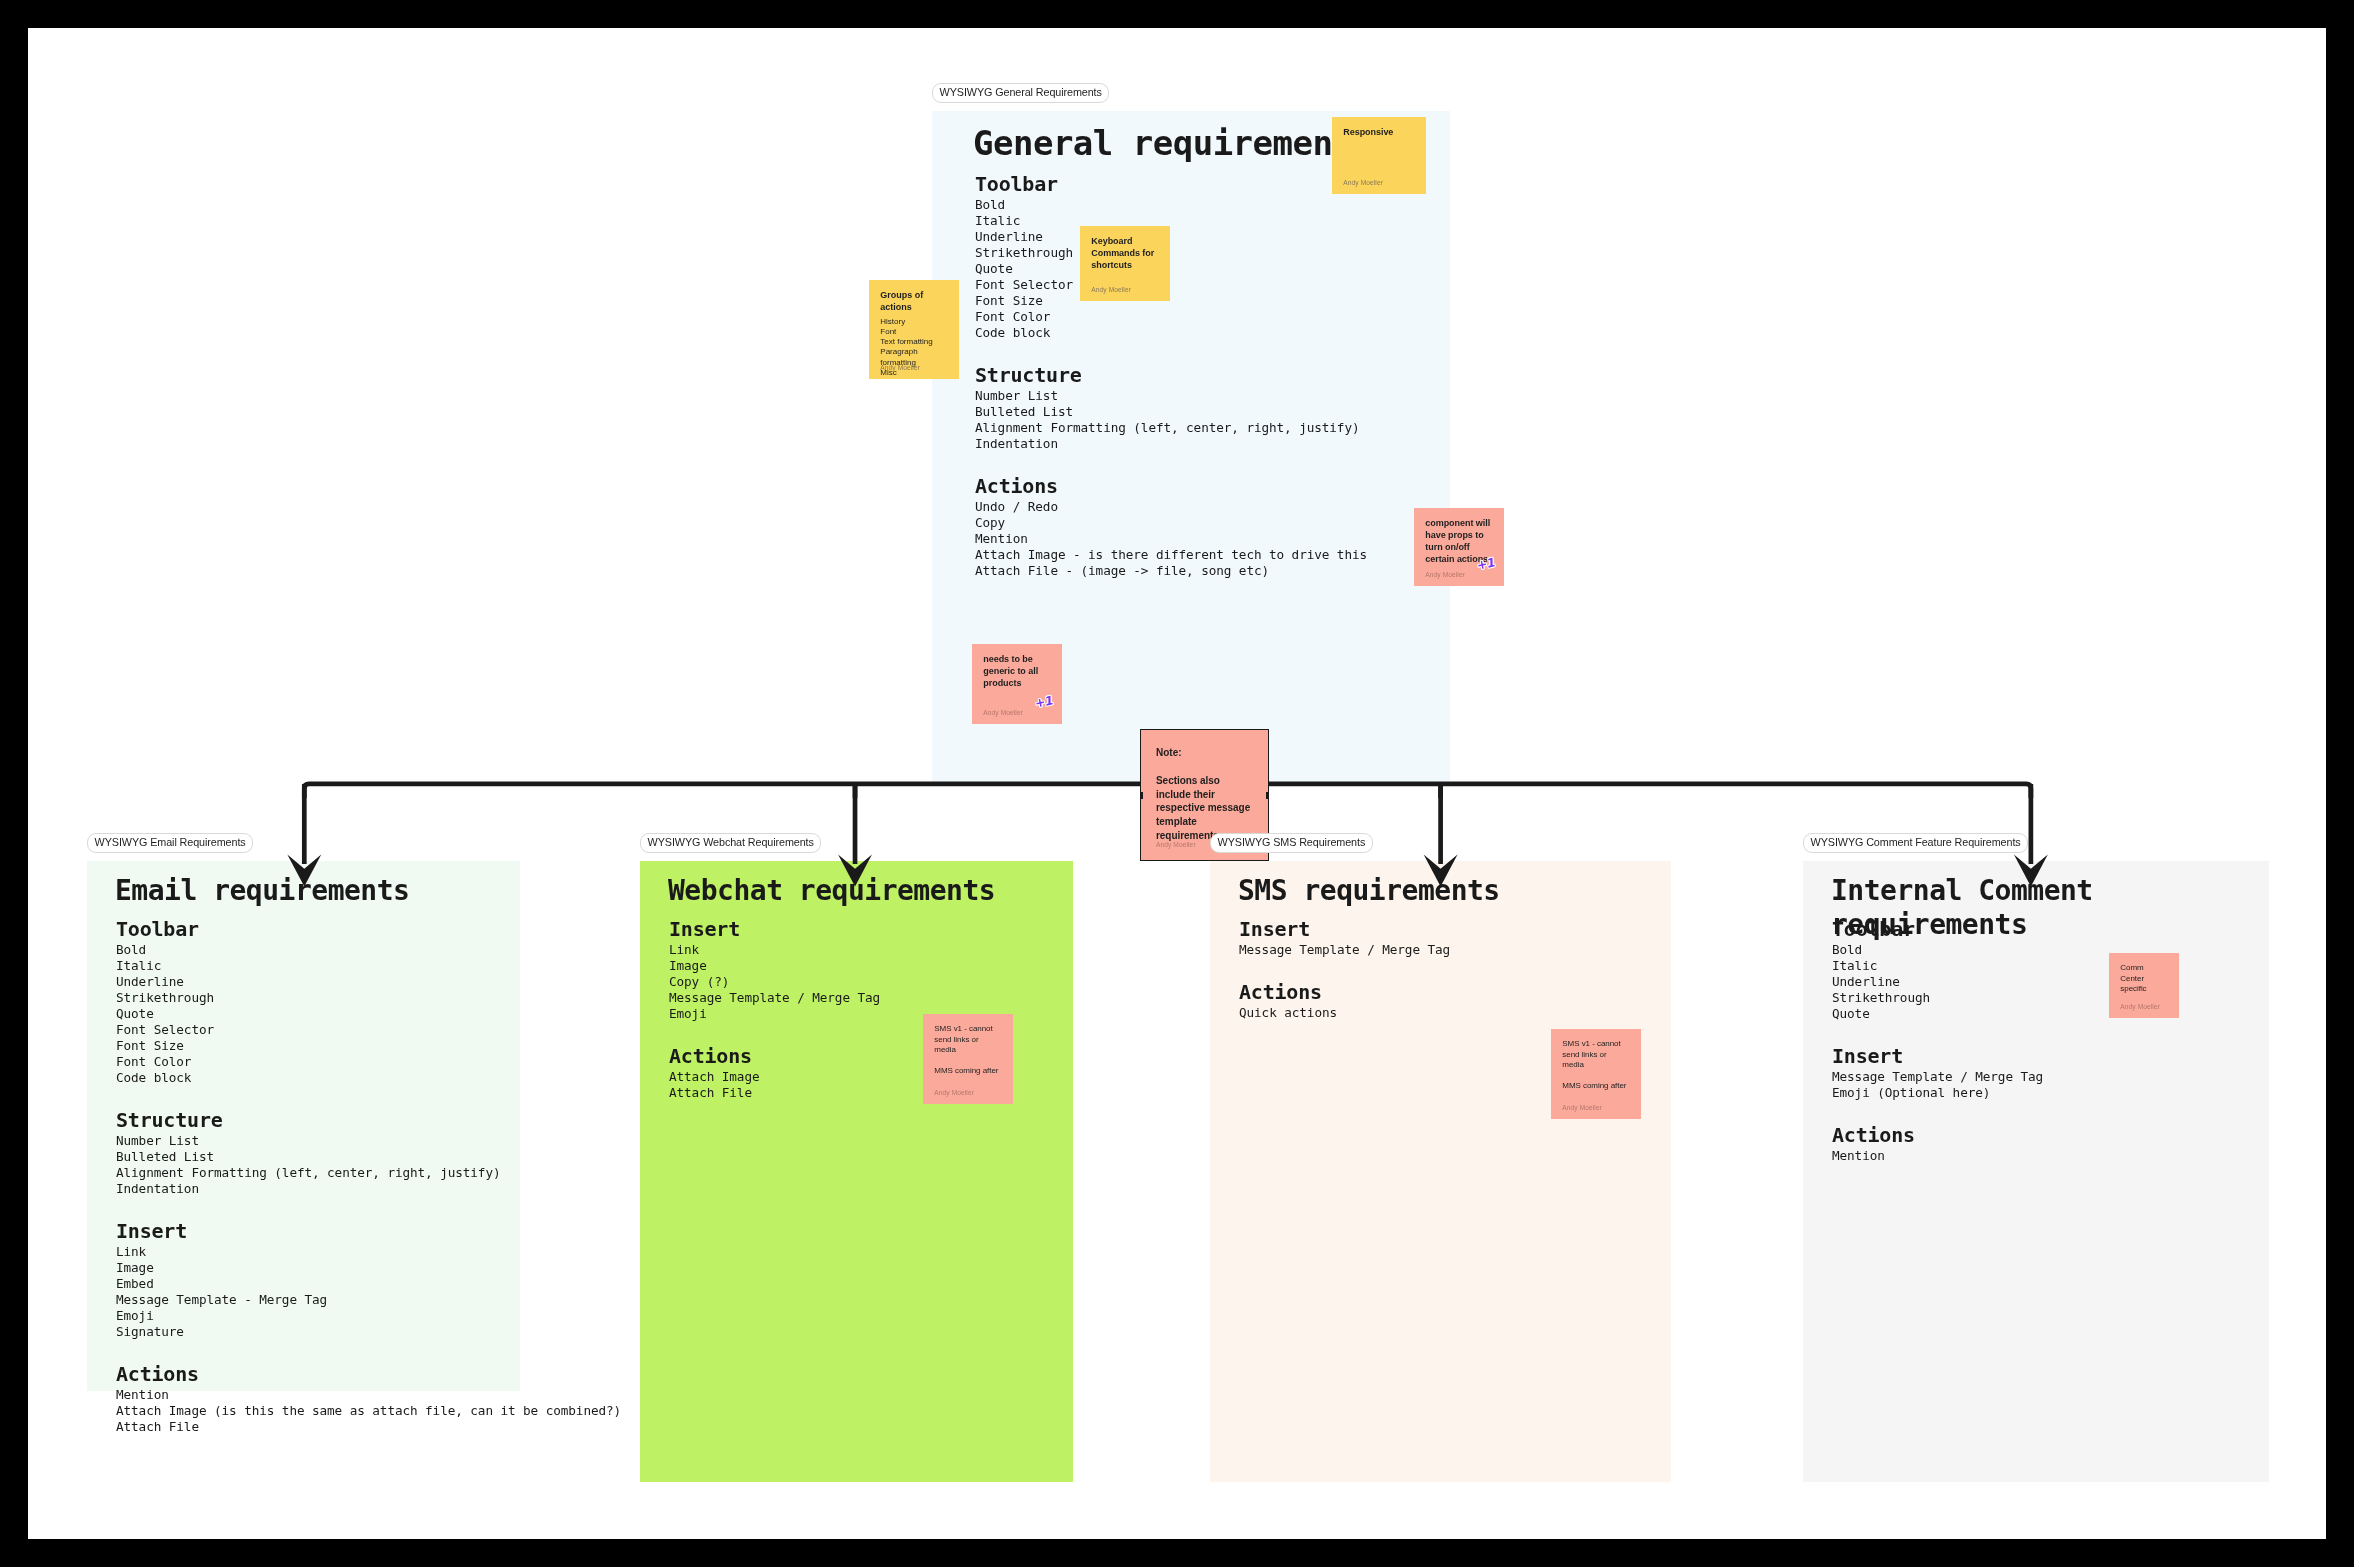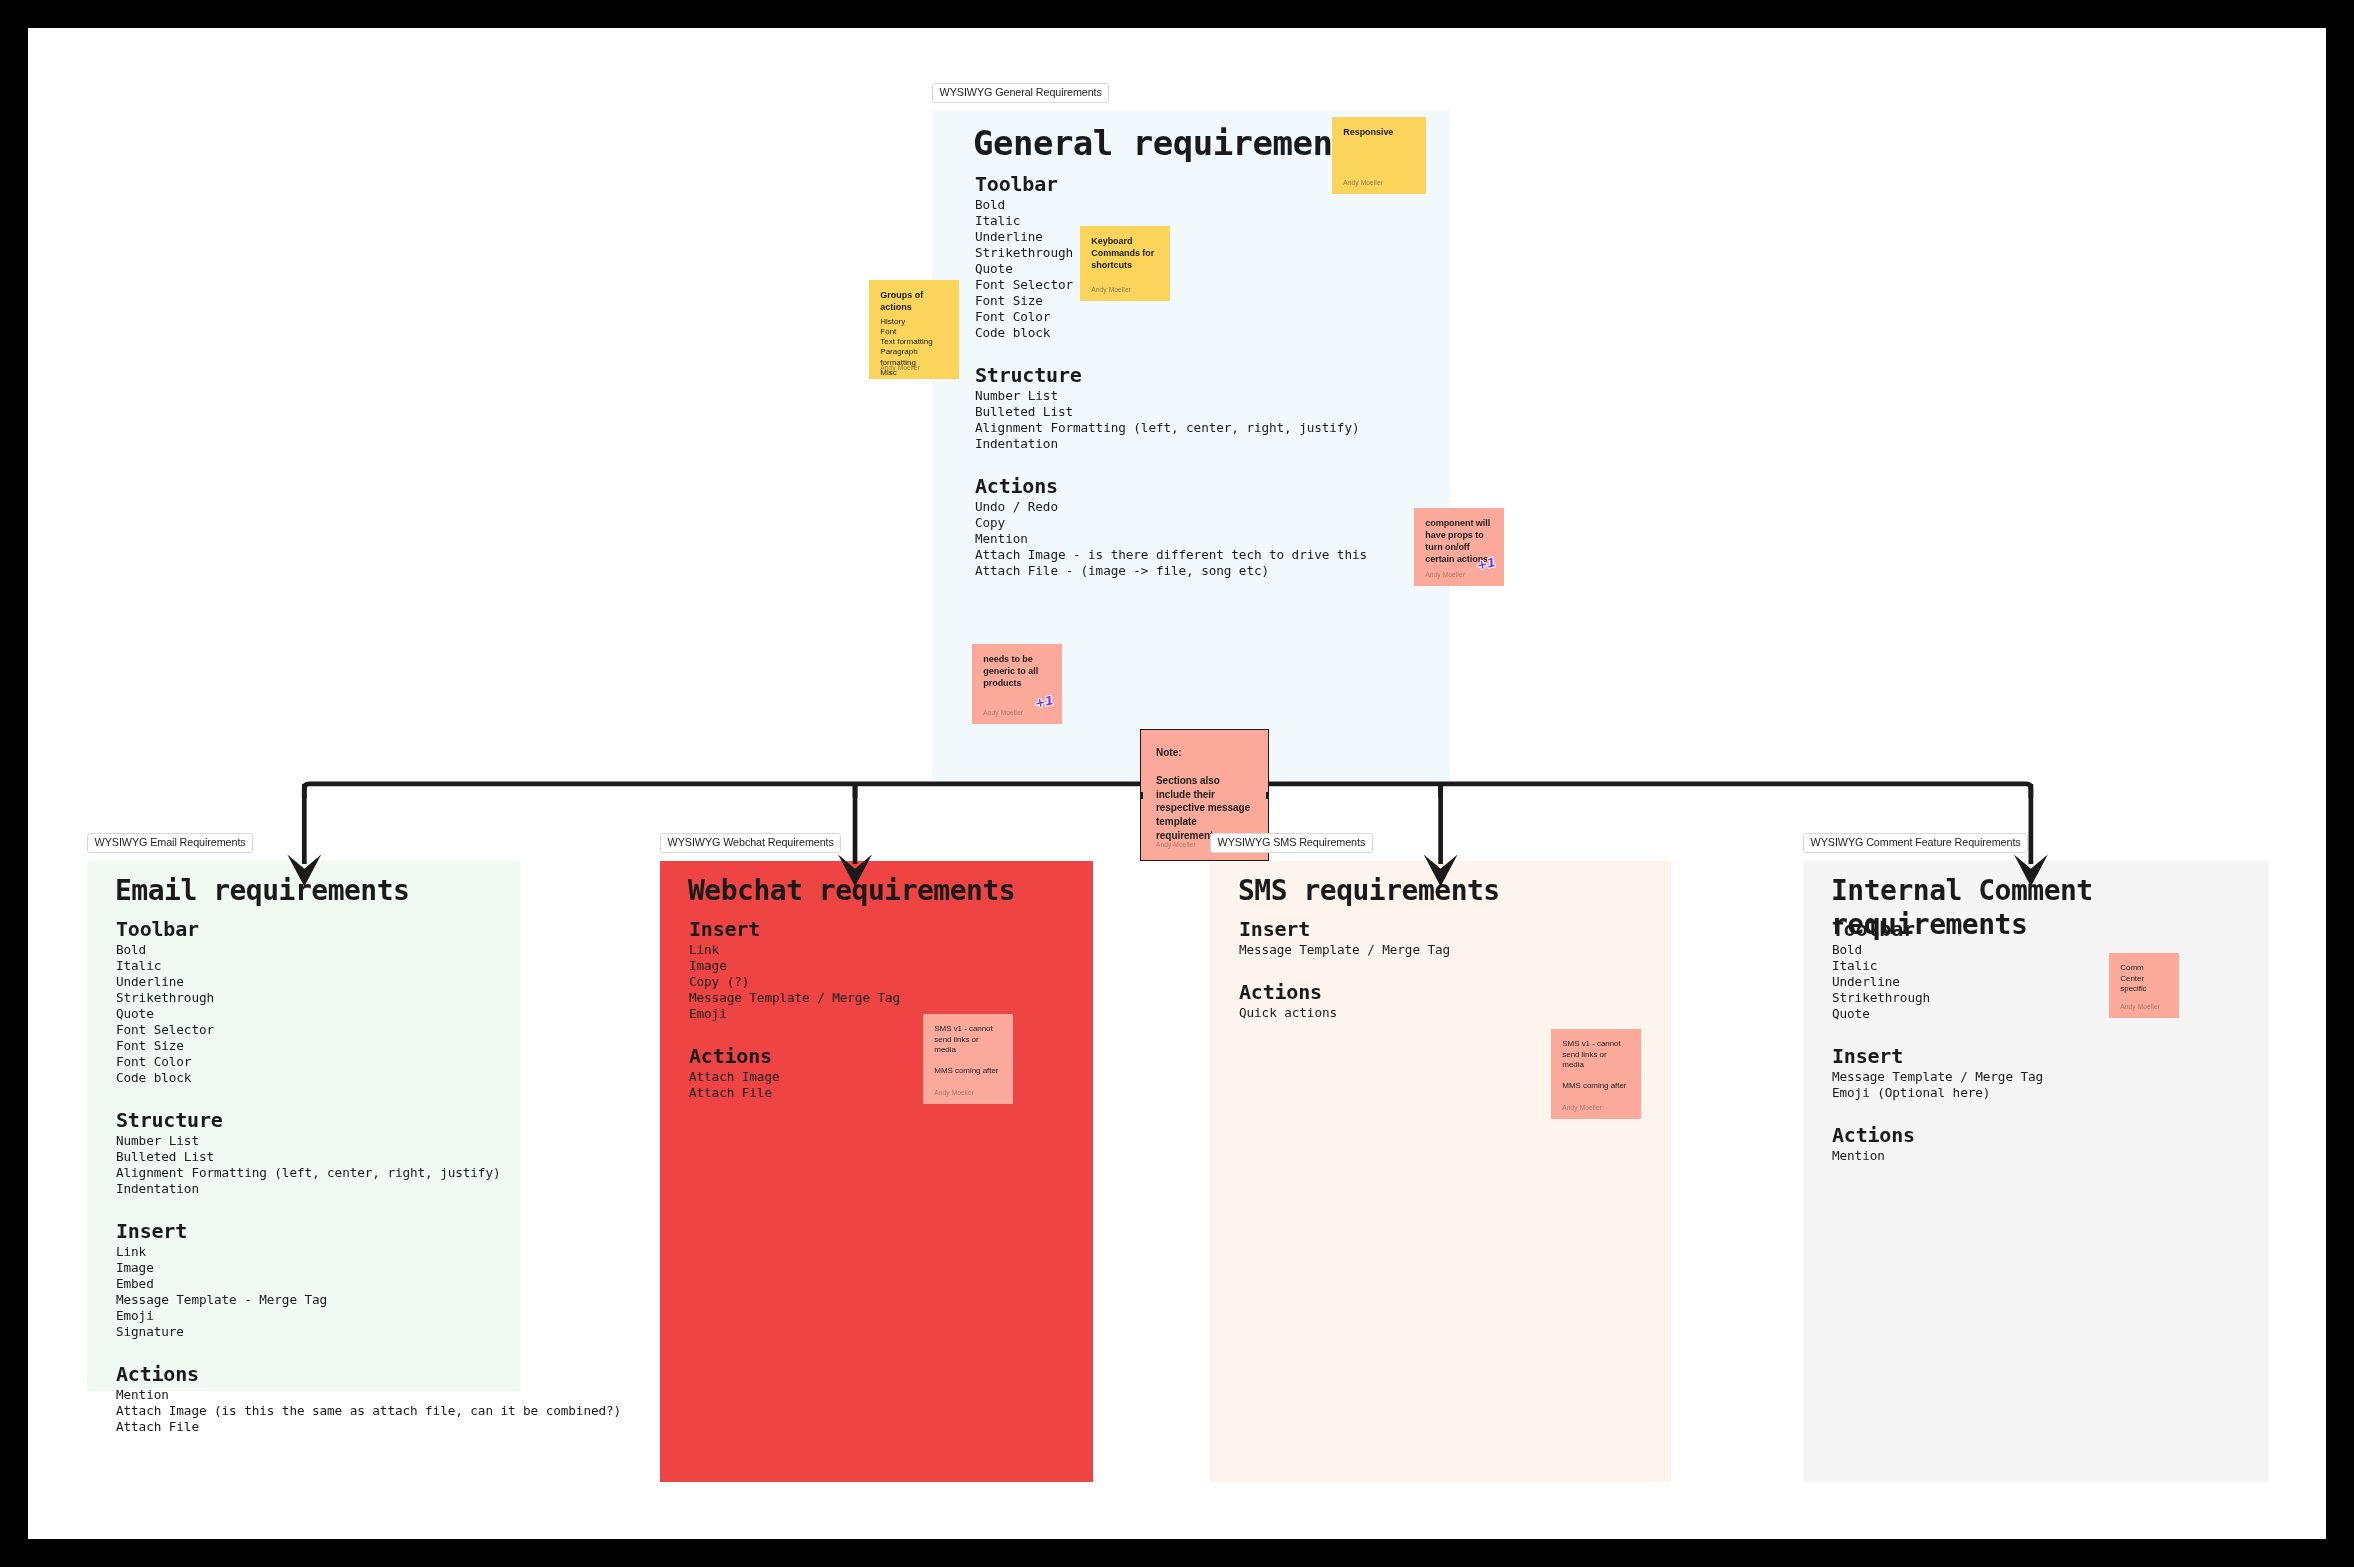--- a/index.html
+++ b/index.html
@@ -26,21 +26,21 @@
     font-size:10.8px;
     line-height:11.3px;
     color:#1f1f1f;
     white-space:nowrap;
     letter-spacing:-0.1px;
     font-family:"Liberation Sans", sans-serif;
     z-index:12;
   }
   .section-chip{
     position:absolute;
-    top:-28px;left:0;
+    top:-28px;left:0;border-radius:9px;
   }
   
   .section{
     position:absolute;
     box-sizing:border-box;
   }
   .section .title{
     font-family:"DejaVu Sans Mono","Liberation Mono",monospace;
     font-weight:bold;
     color:#1a1a1a;
@@ -261,21 +261,21 @@
         </div>
         <div class="grp">
           <h3>Actions</h3>
           <div class="line">Mention</div>
           <div class="line">Attach Image (is this the same as attach file, can it be combined?)</div>
           <div class="line">Attach File</div>
         </div>
       </div>
   </div>
 
-  <div class="section" id="sec-webchat" style="left:632px;top:833px;width:433px;height:621px;background:#ef4444;">
+  <div class="section" id="sec-webchat" style="left:612px;top:833px;width:433px;height:621px;background:#bef264;">
     <div class="frame-chip section-chip">WYSIWYG Webchat Requirements</div>
     <div class="title" style="position:absolute;left:28px;top:13px;font-size:28px;line-height:34px;">Webchat requirements</div>
     <div id="webchat-body" style="position:absolute;left:29px;top:56px;width:386px;">
         <div class="grp">
           <h3>Insert</h3>
           <div class="line">Link</div>
           <div class="line">Image</div>
           <div class="line">Copy (?)</div>
           <div class="line">Message Template / Merge Tag</div>
           <div class="line">Emoji</div>

